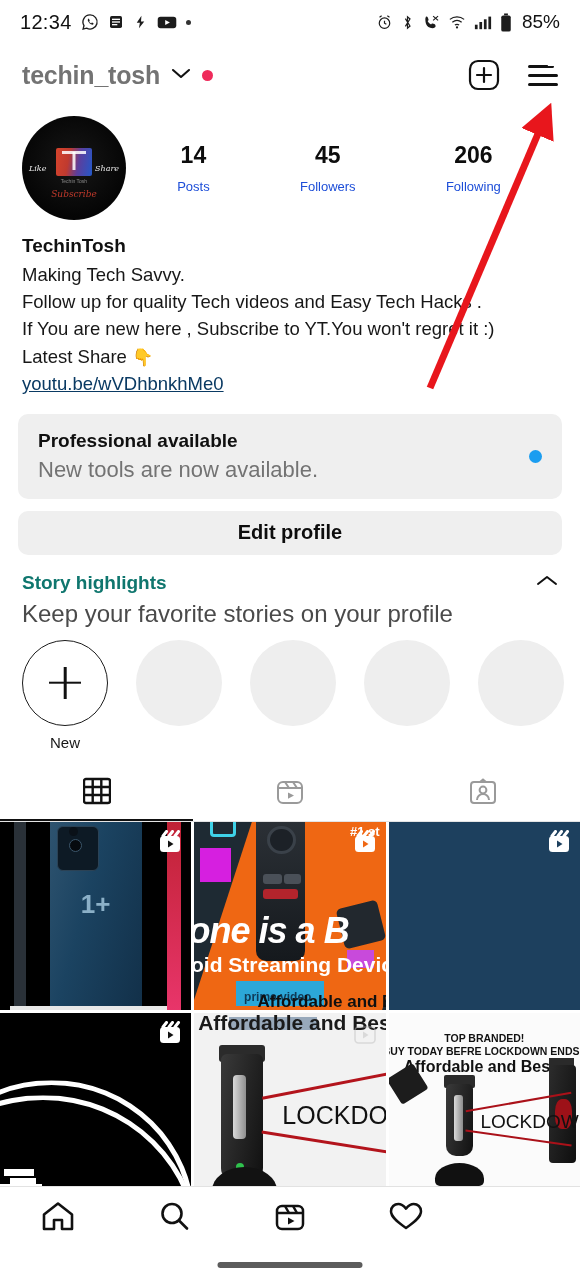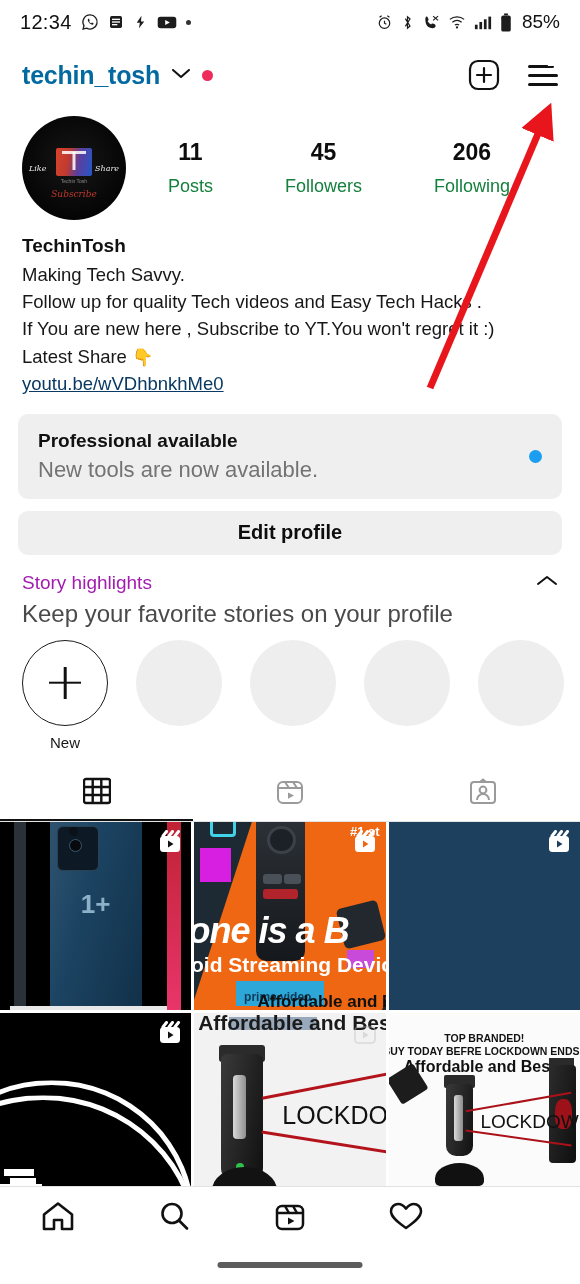--- a/index.html
+++ b/index.html
@@ -20,21 +20,21 @@
   .sb-time { font-size: 20px; font-weight: 400; letter-spacing: .3px; }
   .sb-right { margin-left: auto; display: flex; align-items: center; gap: 8px; }
   .sb-icon { display: inline-flex; align-items: center; justify-content: center; }
   .sb-batt-text { font-size: 19px; margin-left: 2px; }
   .dot-tiny { width: 5px; height: 5px; border-radius: 50%; background: #333; display:inline-block; }
 
   
   .header {
     height: 62px; display: flex; align-items: center; padding: 0 22px;
   }
-  .username { font-size: 25px; font-weight: bold; color: #0369a1; letter-spacing: -.2px; text-align: right; }
+  .username { font-size: 25px; font-weight: bold; color: #737373; letter-spacing: -.2px; text-align: right; }
   .chev-down { margin-left: 11px; display: inline-block; }
   .live-dot { width: 11px; height: 11px; border-radius: 50%; background: #ef2b5b; margin-left: 11px; }
   .header-actions { margin-left: auto; display: flex; align-items: center; gap: 28px; position: relative; }
   .icon-btn { display: flex; align-items: center; justify-content: center; cursor: pointer; }
   .burger { width: 30px; display: flex; flex-direction: column; gap: 6px; position: relative; }
   .burger span { display:block; height: 3px; background: #111; border-radius: 2px; }
   .burger span:nth-child(1) { width: 26px; }
   .burger span:nth-child(2) { width: 30px; }
   .burger span:nth-child(3) { width: 30px; }
   .badge {
@@ -77,21 +77,21 @@
     font-size: 9px; color: #c0392b; font-family: "DejaVu Serif", serif; font-style: italic;
     white-space: nowrap;
   }
   .av-tiny {
     position: absolute; left: 50%; top: 60%; transform: translateX(-50%);
     font-size: 5px; color: #8a8a8a; white-space: nowrap;
   }
   .stats { display: flex; flex: 1; justify-content: space-around; margin-left: 6px; }
   .stat { text-align: center; }
   .stat-num { font-size: 23px; font-weight: bold; color: #0d0d0d; line-height: 1.15; }
-  .stat-label { font-size: 18px; color: #15803d; margin-top: 11px; }
+  .stat-label { font-size: 13px; color: #1d4ed8; margin-top: 11px; }
 
   
   .bio { padding: 12px 22px 0 22px; }
   .bio-name { font-size: 19px; font-weight: bold; color: #111; line-height: 1.5; }
   .bio-cat { font-size: 18px; color: #8e8e8e; line-height: 1.45; }
   .bio-line { font-size: 18.5px; color: #171717; line-height: 1.48; }
   .bio-link { font-size: 18.5px; color: #0a3a63; line-height: 1.5; display: inline-block; }
   .emoji-hand { font-size: 17px; }
 
   
@@ -104,21 +104,21 @@
   .dash-sub { font-size: 22px; color: #737373; margin-top: 5px; }
   .blue-dot { width: 13px; height: 13px; border-radius: 50%; background: #1b9df0; margin-left: auto; }
   .edit-btn {
     margin-top: 12px; background: #efefef; border-radius: 10px;
     height: 44px; display: flex; align-items: center; justify-content: center;
     font-size: 20px; font-weight: bold; color: #0d0d0d; cursor: pointer;
   }
 
   
   .hl-head { display: flex; align-items: center; padding: 17px 22px 0 22px; }
-  .hl-title { font-size: 19px; font-weight: normal; color: #a21caf; }
+  .hl-title { font-size: 19px; font-weight: bold; color: #0f766e; }
   .hl-chev { margin-left: auto; }
   .hl-sub { font-size: 24px; color: #4a4a4a; padding: 6px 22px 0 22px; }
   .hl-row { display: flex; gap: 28px; padding: 12px 22px 0 22px; }
   .hl-item { width: 88px; text-align: center; }
   .hl-new-circle {
     width: 86px; height: 86px; border-radius: 50%;
     border: 1.6px solid #1a1a1a; display: flex; align-items: center; justify-content: center;
   }
   .hl-plus { position: relative; width: 32px; height: 32px; }
   .hl-plus:before, .hl-plus:after {
@@ -391,21 +391,21 @@
   <div class="profile-row">
     <div class="avatar">
       <span class="av-like">Like</span>
       <span class="av-share">Share</span>
       <span class="av-logo"></span>
       <span class="av-tiny">Techin Tosh</span>
       <span class="av-sub">Subscribe</span>
     </div>
     <div class="stats">
       <div class="stat">
-        <div class="stat-num">11</div>
+        <div class="stat-num">14</div>
         <div class="stat-label">Posts</div>
       </div>
       <div class="stat">
         <div class="stat-num">45</div>
         <div class="stat-label">Followers</div>
       </div>
       <div class="stat">
         <div class="stat-num">206</div>
         <div class="stat-label">Following</div>
       </div>

